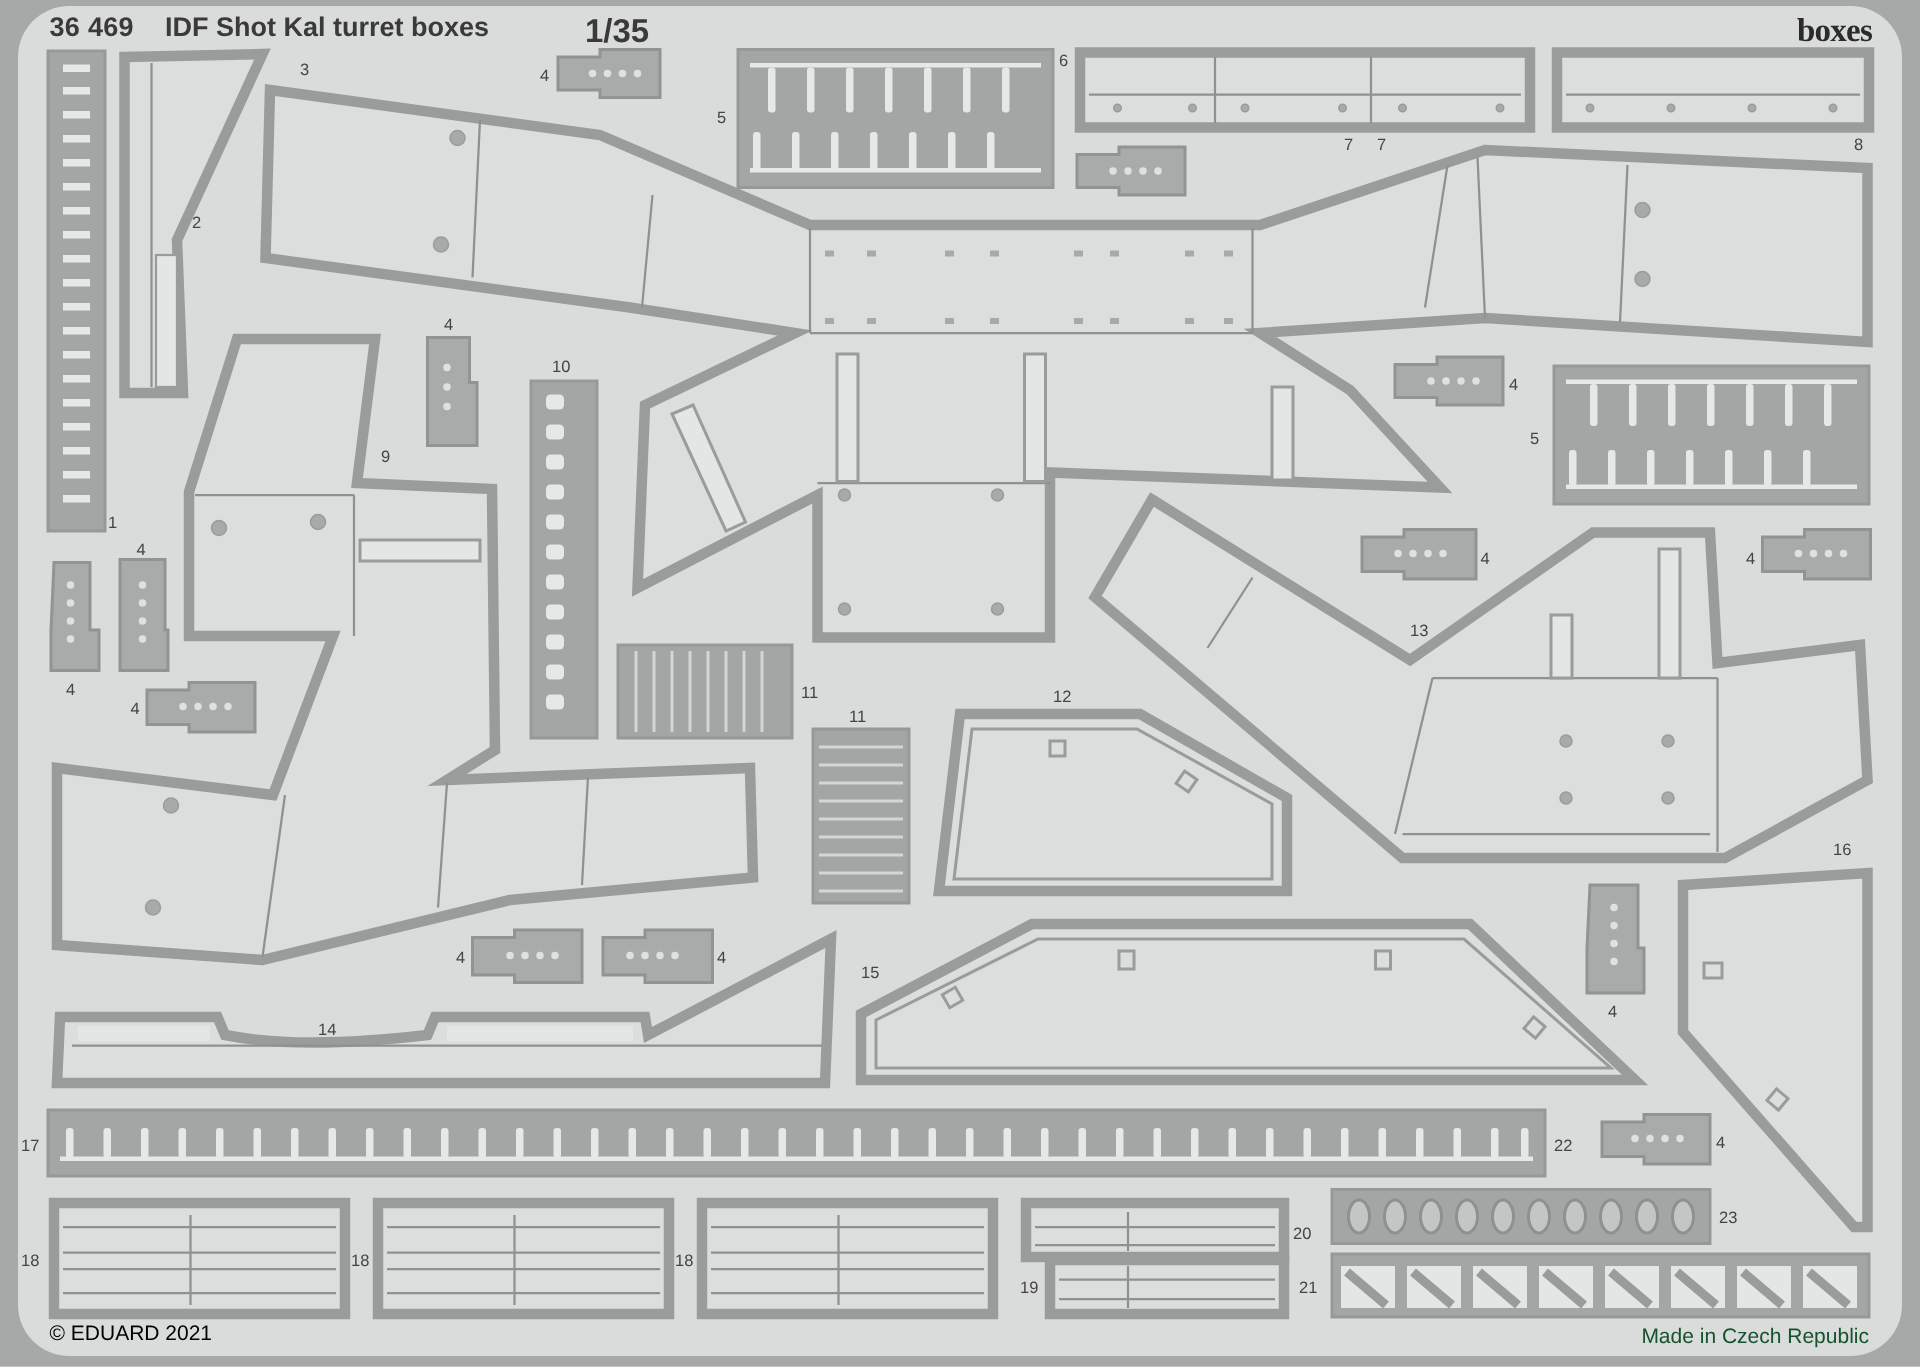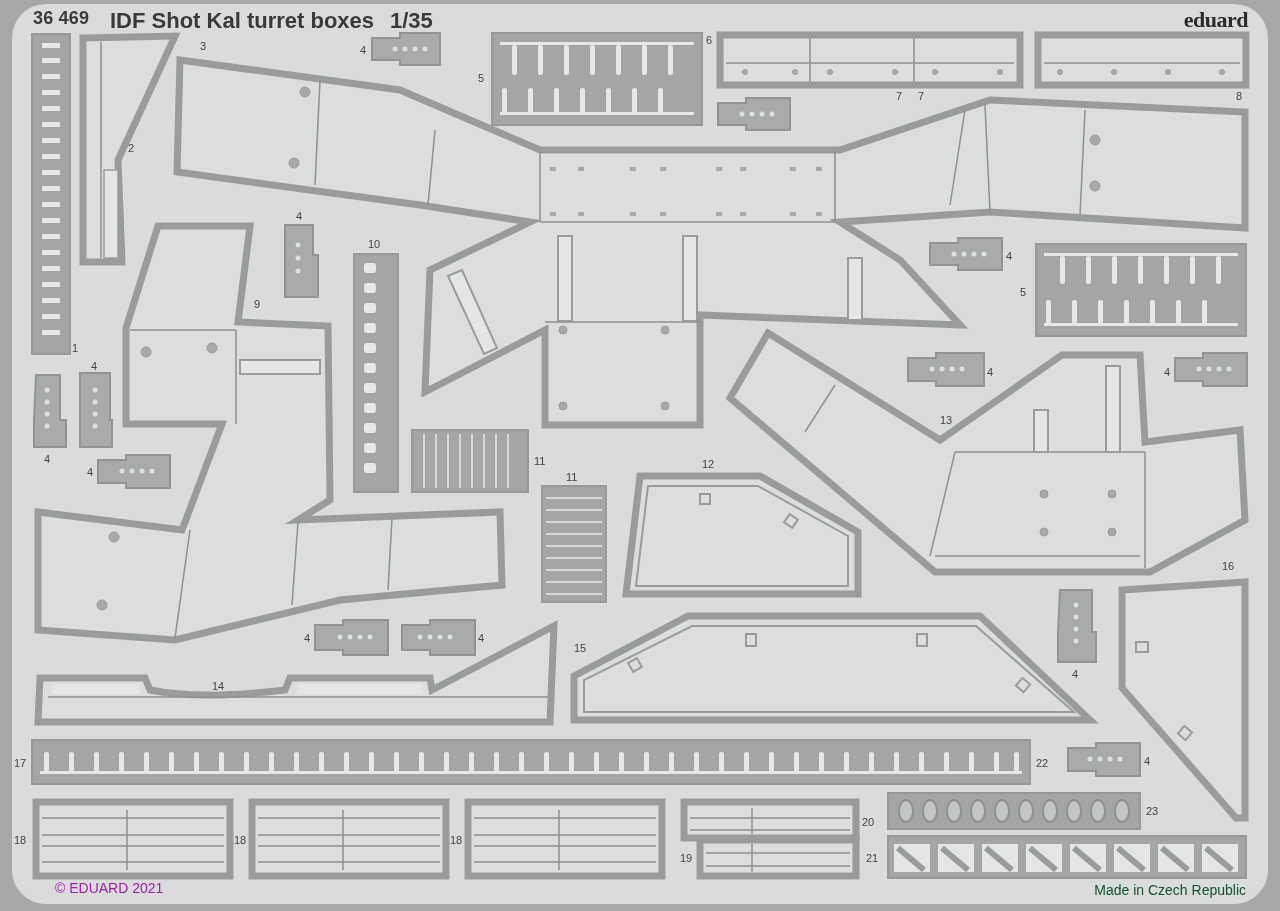--- a/index.html
+++ b/index.html
@@ -9,24 +9,24 @@
   .sheet{fill:#dadcdc;}
   .pt{fill:#dcdede;stroke:#9a9c9c;stroke-width:7;stroke-linejoin:miter;}
   .pt-thin{fill:none;stroke:#9a9c9c;stroke-width:2;}
   .fold{stroke:#8f9191;stroke-width:1.5;fill:none;}
   .hole{fill:#a8aaaa;stroke:#9a9c9c;stroke-width:1;}
   .slot{fill:#e6e8e8;}
   .grey-block{fill:#a4a6a6;stroke:#979999;stroke-width:2;}
   .lbl{font-family:"Liberation Sans",sans-serif;font-size:11px;fill:#444;}
   .hdr{position:absolute;font-family:"Liberation Sans",sans-serif;font-weight:bold;color:#3a3a3a;}
   #title-code{left:33px;top:8px;font-size:18px;letter-spacing:0.2px;}
-  #title-name{left:110px;top:8px;font-size:22px;}
+  #title-name{left:110px;top:8px;font-size:18px;}
   #title-scale{left:390px;top:8px;font-size:22px;}
   #brand{right:32px;top:7px;font-size:22px;font-family:"Liberation Serif",serif;font-weight:bold;color:#2b2b2b;letter-spacing:-0.5px;}
-  #copyright{left:33px;top:880px;font-size:14px;font-weight:normal;color:#a21caf;margin-left:22px;}
+  #copyright{left:33px;top:880px;font-size:14px;font-weight:normal;color:#000000;}
   #made-in{right:34px;top:882px;font-size:14px;font-weight:normal;color:#14532d;}
 </style>
 </head>
 <body>
 
 <svg id="fret" viewBox="0 0 1280 911" xmlns="http://www.w3.org/2000/svg">
 
   <rect class="frame-outer" x="0" y="0" width="1280" height="911"></rect>
   <rect class="sheet" x="12" y="4" width="1256" height="900" rx="34"></rect>
 
@@ -495,15 +495,15 @@
     <text class="lbl" x="862" y="826">20</text>
     <text class="lbl" x="866" y="862">21</text>
     <text class="lbl" x="1036" y="767">22</text>
     <text class="lbl" x="1146" y="815">23</text>
   </g>
 </svg>
 
 <div class="hdr" id="title-code">36 469</div>
 <div class="hdr" id="title-name">IDF Shot Kal turret boxes</div>
 <div class="hdr" id="title-scale">1/35</div>
-<div class="hdr" id="brand">eduard</div>
+<div class="hdr" id="brand">boxes</div>
 <div class="hdr" id="copyright">© EDUARD 2021</div>
 <div class="hdr" id="made-in">Made in Czech Republic</div>
 
 </body></html>

